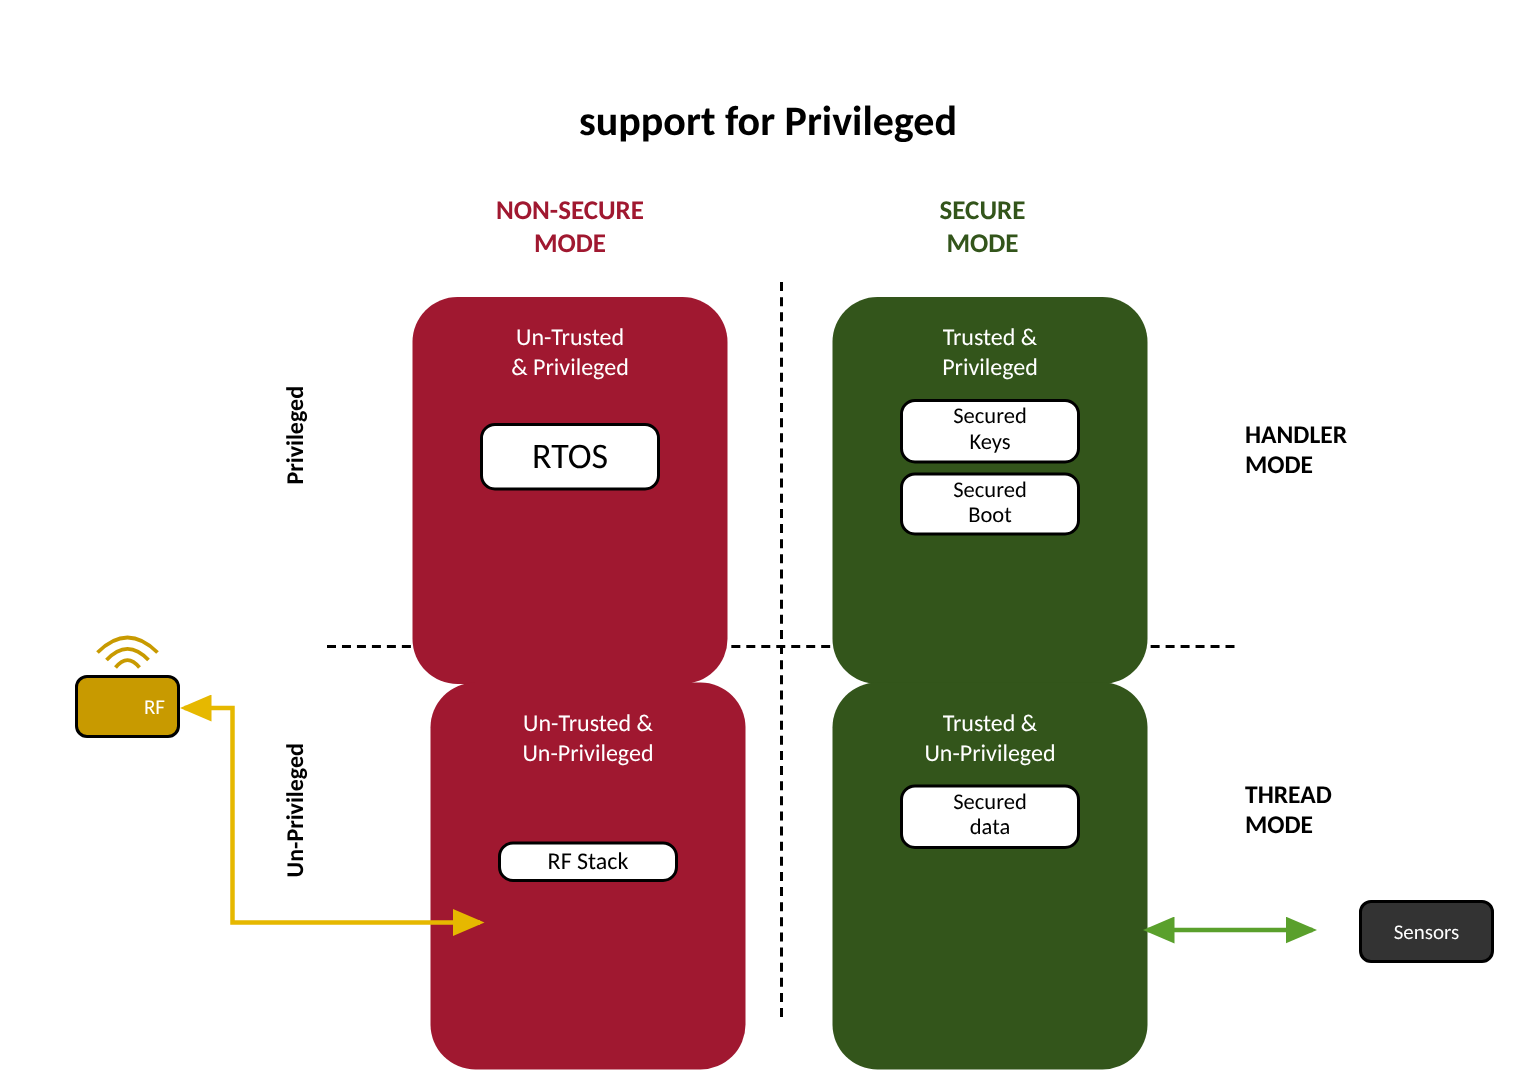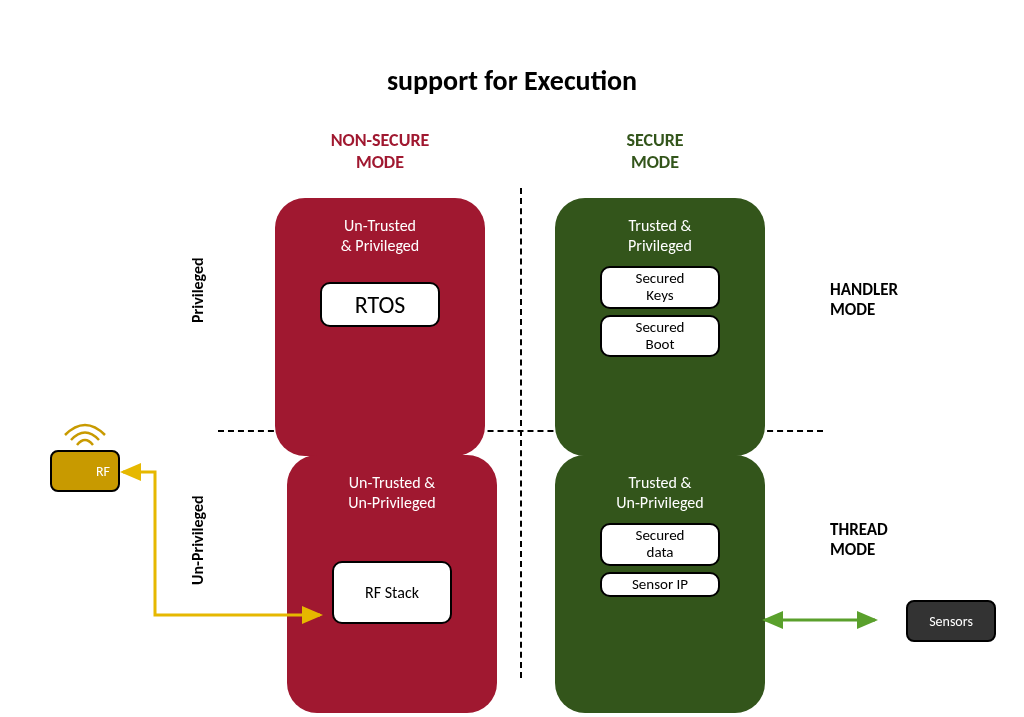--- a/index.html
+++ b/index.html
@@ -88,21 +88,21 @@
 
   .block .pill {
     background: #fff;
     color: #000;
     border: 2px solid #000;
     border-radius: 10px;
     font-weight: 400;
     margin: 0 auto;
   }
   .block .pill.big { width: 120px; padding: 6px 4px; font-size: 24px; font-weight: 400; margin-top: 26px; }
-  .block .pill.med { width: 120px; padding: 20px 4px; font-size: 16px; margin-top: 48px; }
+  .block .pill.med { width: 120px; padding: 2px 4px; font-size: 16px; margin-top: 48px; }
   .block .pill.small { width: 120px; padding: 2px 4px; font-size: 15px; line-height: 1.15; margin-top: 6px; }
 
   #q1 { top: 198px; left: 275px; }
   #q2 { top: 198px; left: 555px; }
   #q3 { top: 455px; left: 287px; }
   #q4 { top: 455px; left: 555px; }
 
   
   .rf-box {
     position: absolute;
@@ -150,21 +150,21 @@
   .connector {
     position: absolute;
     pointer-events: none;
   }
 </style>
 </head>
 <body>
 
 <div class="title">
   <br>
-  <span>support for Execution</span>
+  <span>support for Privileged</span>
 </div>
 
 <div class="col-header nonsecure">NON-SECURE<br>MODE</div>
 <div class="col-header secure">SECURE<br>MODE</div>
 
 <div class="row-label-right handler">HANDLER<br>MODE</div>
 <div class="row-label-right thread">THREAD<br>MODE</div>
 
 <div class="row-label-left privileged">Privileged</div>
 <div class="row-label-left unprivileged">Un-Privileged</div>
@@ -184,21 +184,20 @@
 </div>
 
 <div id="q3" class="block red">
   <div class="hdr">Un-Trusted &amp;<br>Un-Privileged</div>
   <div class="pill med">RF Stack</div>
 </div>
 
 <div id="q4" class="block green">
   <div class="hdr">Trusted &amp;<br>Un-Privileged</div>
   <div class="pill small" style="margin-top:6px">Secured<br>data</div>
-  <div class="pill small">Sensor IP</div>
 </div>
 
 <svg class="rf-waves" viewBox="0 0 50 40">
   <path d="M5 25 Q25 5 45 25" stroke="#c89a00" stroke-width="2.5" fill="none"></path>
   <path d="M11 30 Q25 15 39 30" stroke="#c89a00" stroke-width="2.5" fill="none"></path>
   <path d="M17 35 Q25 25 33 35" stroke="#c89a00" stroke-width="2.5" fill="none"></path>
 </svg>
 <div class="rf-box">
   <span>RF</span>
 </div>

